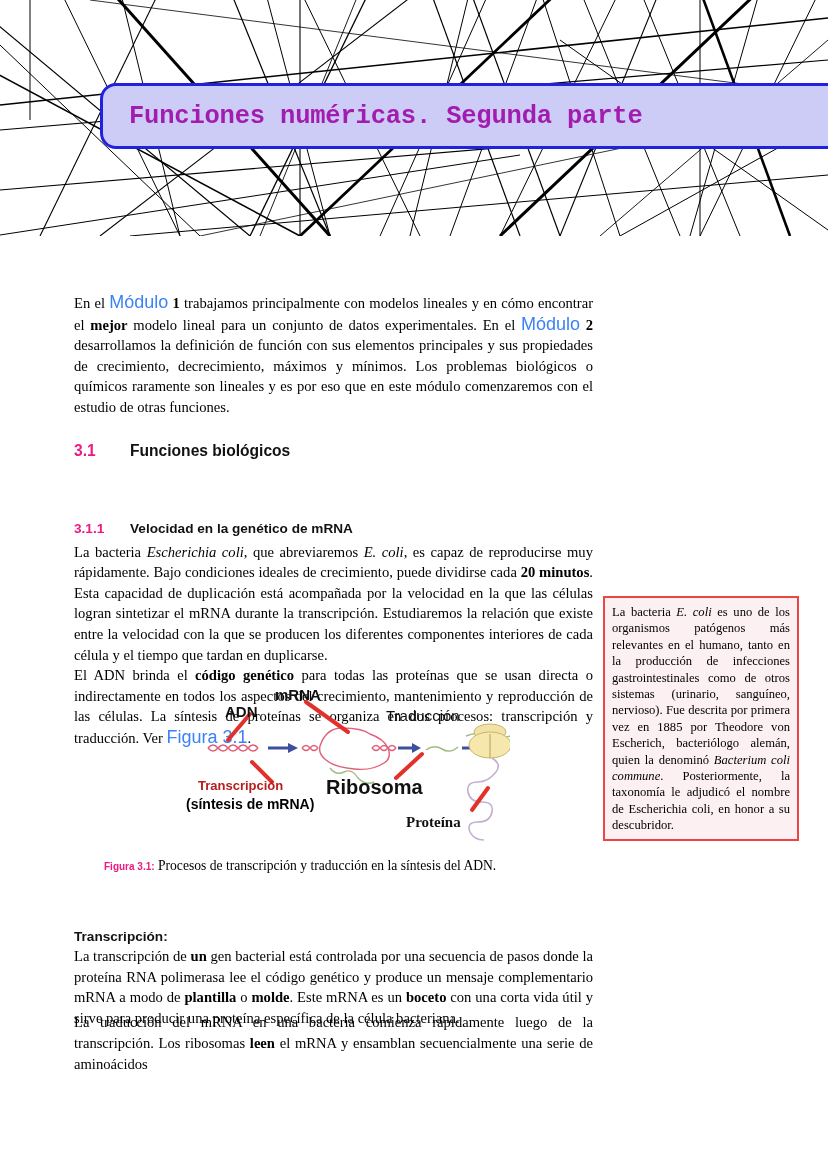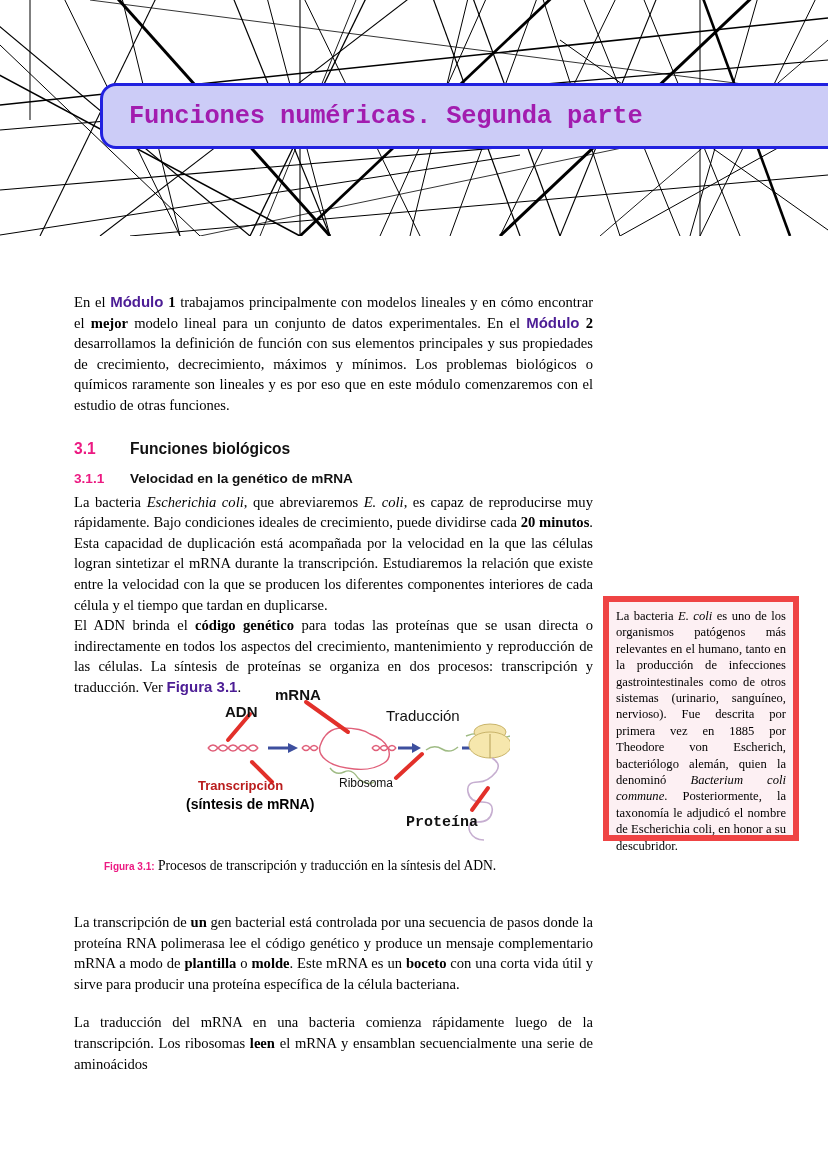--- a/index.html
+++ b/index.html
@@ -59,24 +59,24 @@
   }
   p.body {
     margin: 0;
     font-size: 14.6px;
     line-height: 20.6px;
     text-align: justify;
     text-justify: inter-word;
     hyphens: none;
   }
   .pink {
-    color: #4c1d95;
-    font-family: "Liberation Sans", sans-serif;
-    font-weight: bold;
-    font-size: 15px;
+    color: #3b82f6;
+    font-family: "Liberation Sans", sans-serif;
+    font-weight: normal;
+    font-size: 18px;
   }
   .bold { font-weight: bold; }
   .ital { font-style: italic; }
 
   
   .h2 {
     margin: 24px 0 0 0;
     font-family: "Liberation Sans", sans-serif;
     font-weight: bold;
     font-size: 15.6px;
@@ -95,39 +95,40 @@
     font-weight: bold;
     font-size: 13.6px;
     color: #111111;
     display: flex;
     align-items: baseline;
   }
   .h3 .num {
     color: #ec1a82;
     width: 56px;
     flex: none;
+    margin-top: 48px;
   }
   .h4 {
     margin: 17px 0 2px 0;
     font-family: "Liberation Sans", sans-serif;
     font-weight: bold;
     font-size: 13.6px;
     color: #111111;
   }
 
   
   .sidenote {
     position: absolute;
     left: 603px;
     top: 596px;
     width: 196px;
     height: 245px;
     box-sizing: border-box;
     background: #fdf0f3;
-    border: 6px solid #ef4444;
+    border: 2px solid #ef4444;
     padding: 6px 7px 14px 7px;
   }
   .sidenote p {
     margin: 0;
     font-size: 12.6px;
     line-height: 16.4px;
     text-align: justify;
     text-justify: inter-word;
   }
 
@@ -292,25 +293,26 @@
       <line x1="206" y1="90" x2="232" y2="66"></line>
       <line x1="282" y1="122" x2="298" y2="100"></line>
     </g>
   </svg>
 
   <div style="position:absolute;left:35px;top:15px;font-family:'Liberation Sans',sans-serif;font-weight:bold;font-size:15px;color:#111;">ADN</div>
   <div style="position:absolute;left:85px;top:-2px;font-family:'Liberation Sans',sans-serif;font-weight:bold;font-size:15px;color:#111;">mRNA</div>
   <div style="position:absolute;left:196px;top:19px;font-family:'Liberation Sans',sans-serif;font-weight:normal;font-size:15px;color:#111;">Traducción</div>
   <div style="position:absolute;left:8px;top:90px;font-family:'Liberation Sans',sans-serif;font-weight:bold;font-size:13px;color:#b91c1c;">Transcripción</div>
   <div style="position:absolute;left:-4px;top:108px;font-family:'Liberation Sans',sans-serif;font-weight:bold;font-size:14px;color:#000000;">(síntesis de mRNA)</div>
-  <div style="position:absolute;left:149px;top:88px;font-family:'Liberation Sans',sans-serif;font-weight:normal;font-size:12px;color:#111;">Ribosoma</div>
-  <div style="position:absolute;left:216px;top:126px;font-family:Liberation Mono, monospace;font-weight:bold;font-size:15px;color:#111;">Proteína</div>
+  <div style="position:absolute;left:136px;top:88px;font-family:'Liberation Sans',sans-serif;font-weight:bold;font-size:20px;color:#111;">Ribosoma</div>
+  <div style="position:absolute;left:216px;top:126px;font-family:Liberation Serif, serif;font-weight:bold;font-size:15px;color:#111;">Proteína</div>
 </div>
 
 <div class="figcaption"><span class="lbl">Figura 3.1:</span><span> Procesos de transcripción y traducción en la síntesis del ADN.</span></div>
 
 <div class="sec-transcripcion">
+  <div class="h4">Transcripción:</div>
   <p class="body"><span>La transcripción de </span><span class="bold">un</span><span> gen bacterial está controlada por una secuencia de pasos donde la proteína RNA polimerasa lee el código genético y produce un mensaje complementario mRNA a modo de </span><span class="bold">plantilla</span><span> o </span><span class="bold">molde</span><span>. Este mRNA es un </span><span class="bold">boceto</span><span> con una corta vida útil y sirve para producir una proteína específica de la célula bacteriana.</span></p>
 </div>
 
 <div class="sec-traduccion">
   <p class="body"><span>La traducción del mRNA en una bacteria comienza rápidamente luego de la transcripción. Los ribosomas </span><span class="bold">leen</span><span> el mRNA y ensamblan secuencialmente una serie de aminoácidos</span></p>
 </div>
 
 </body></html>

